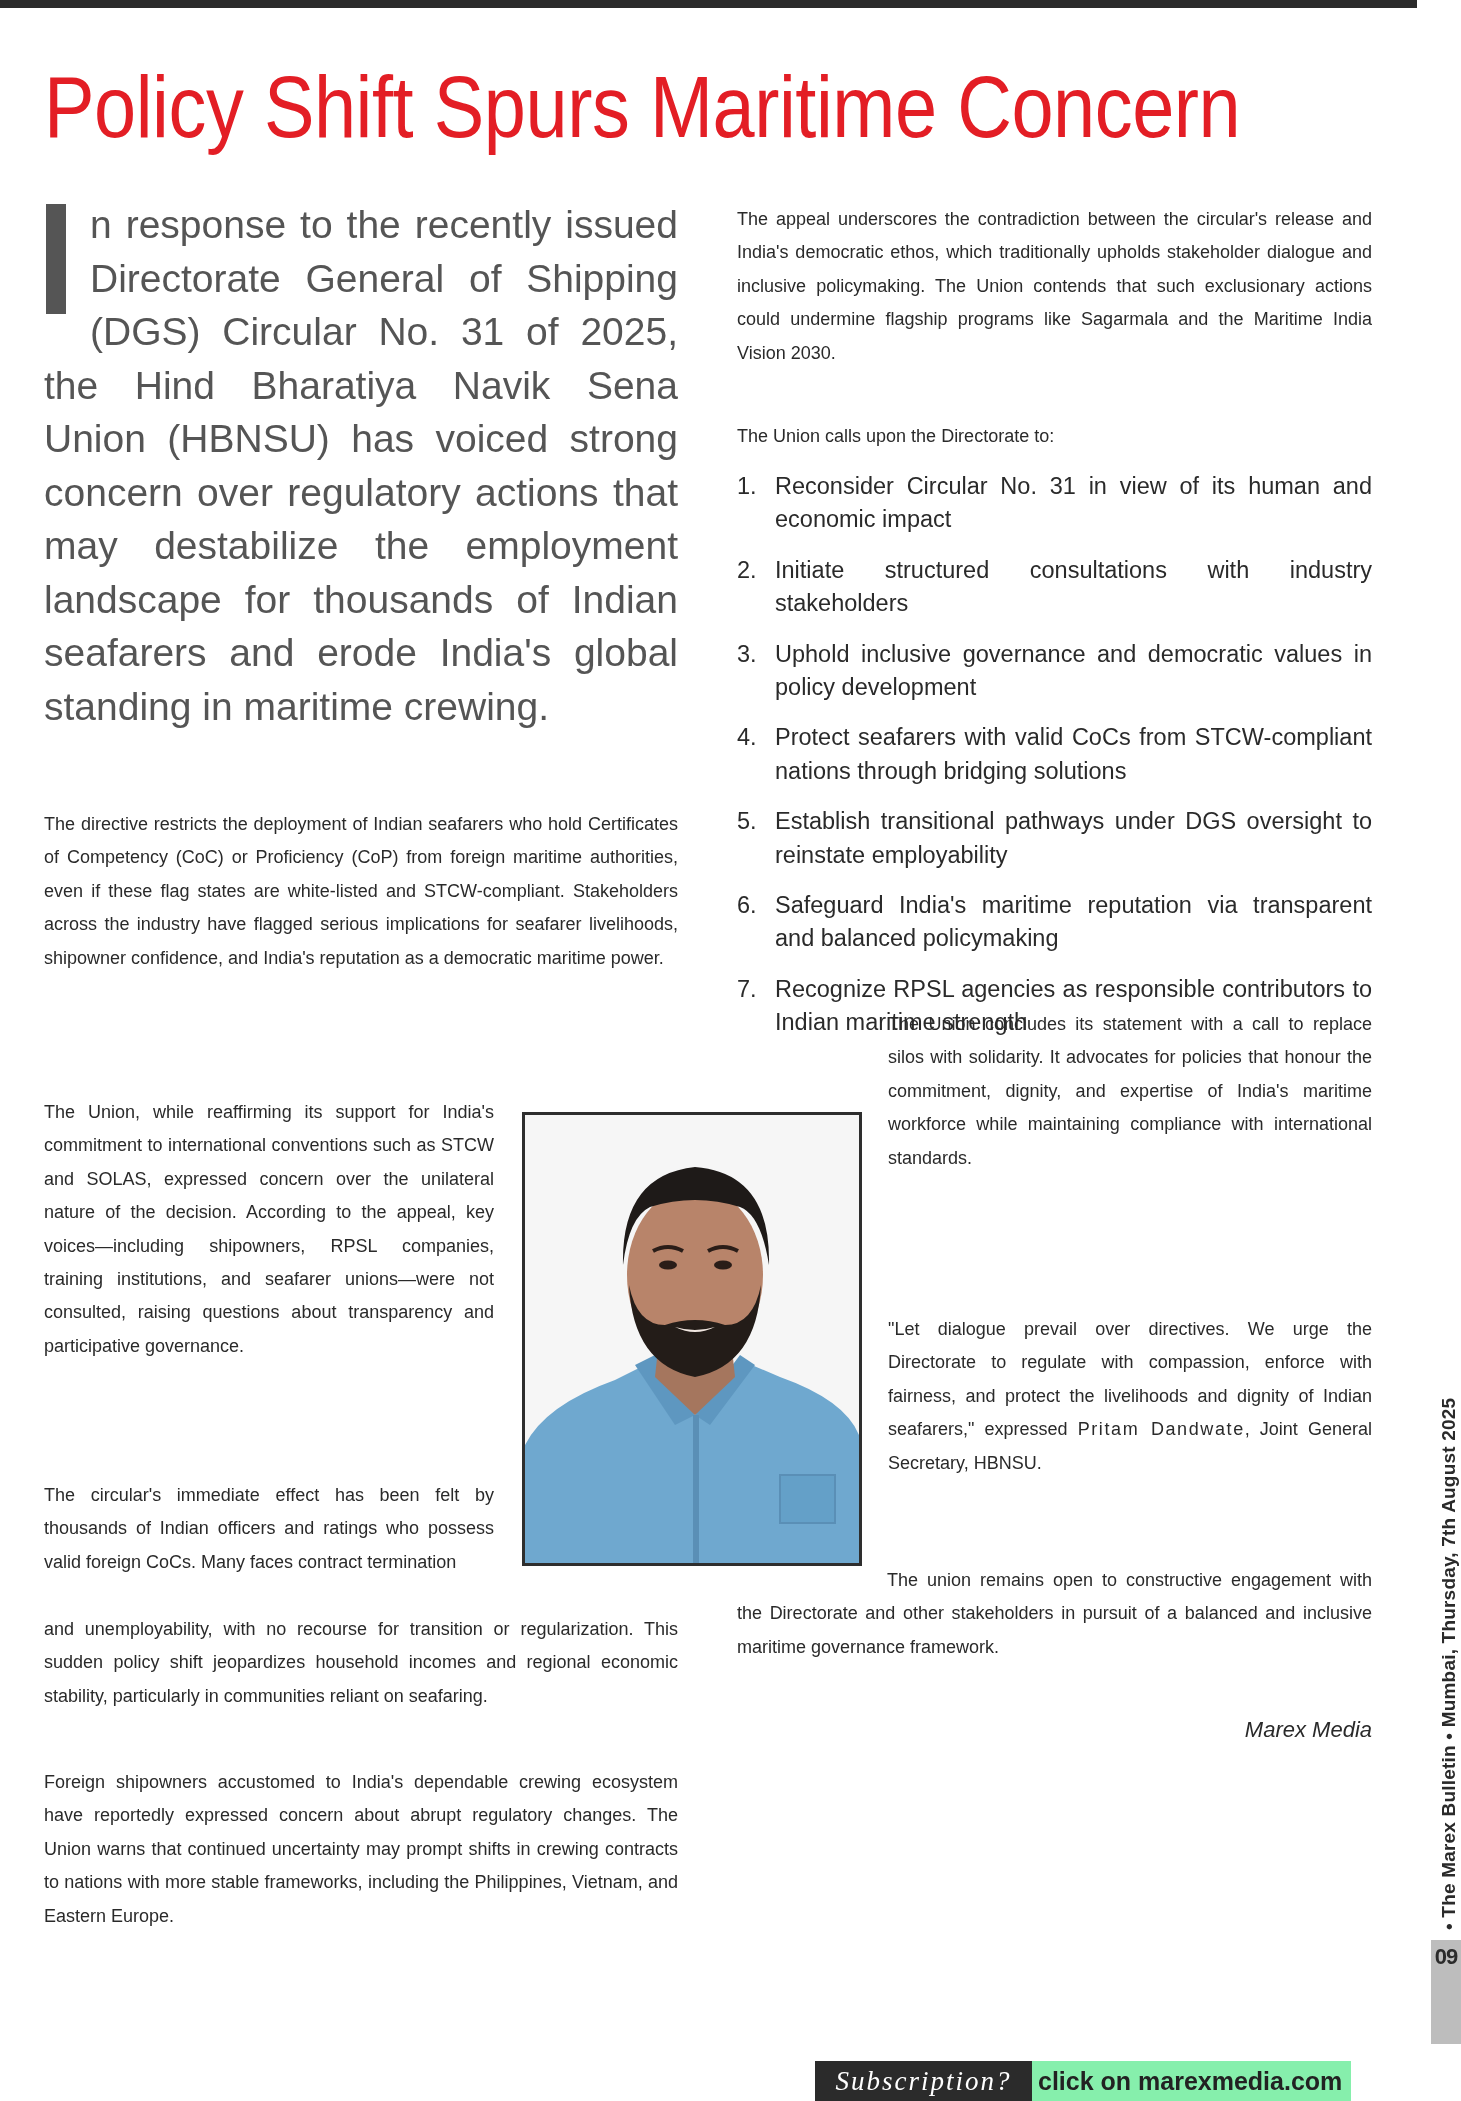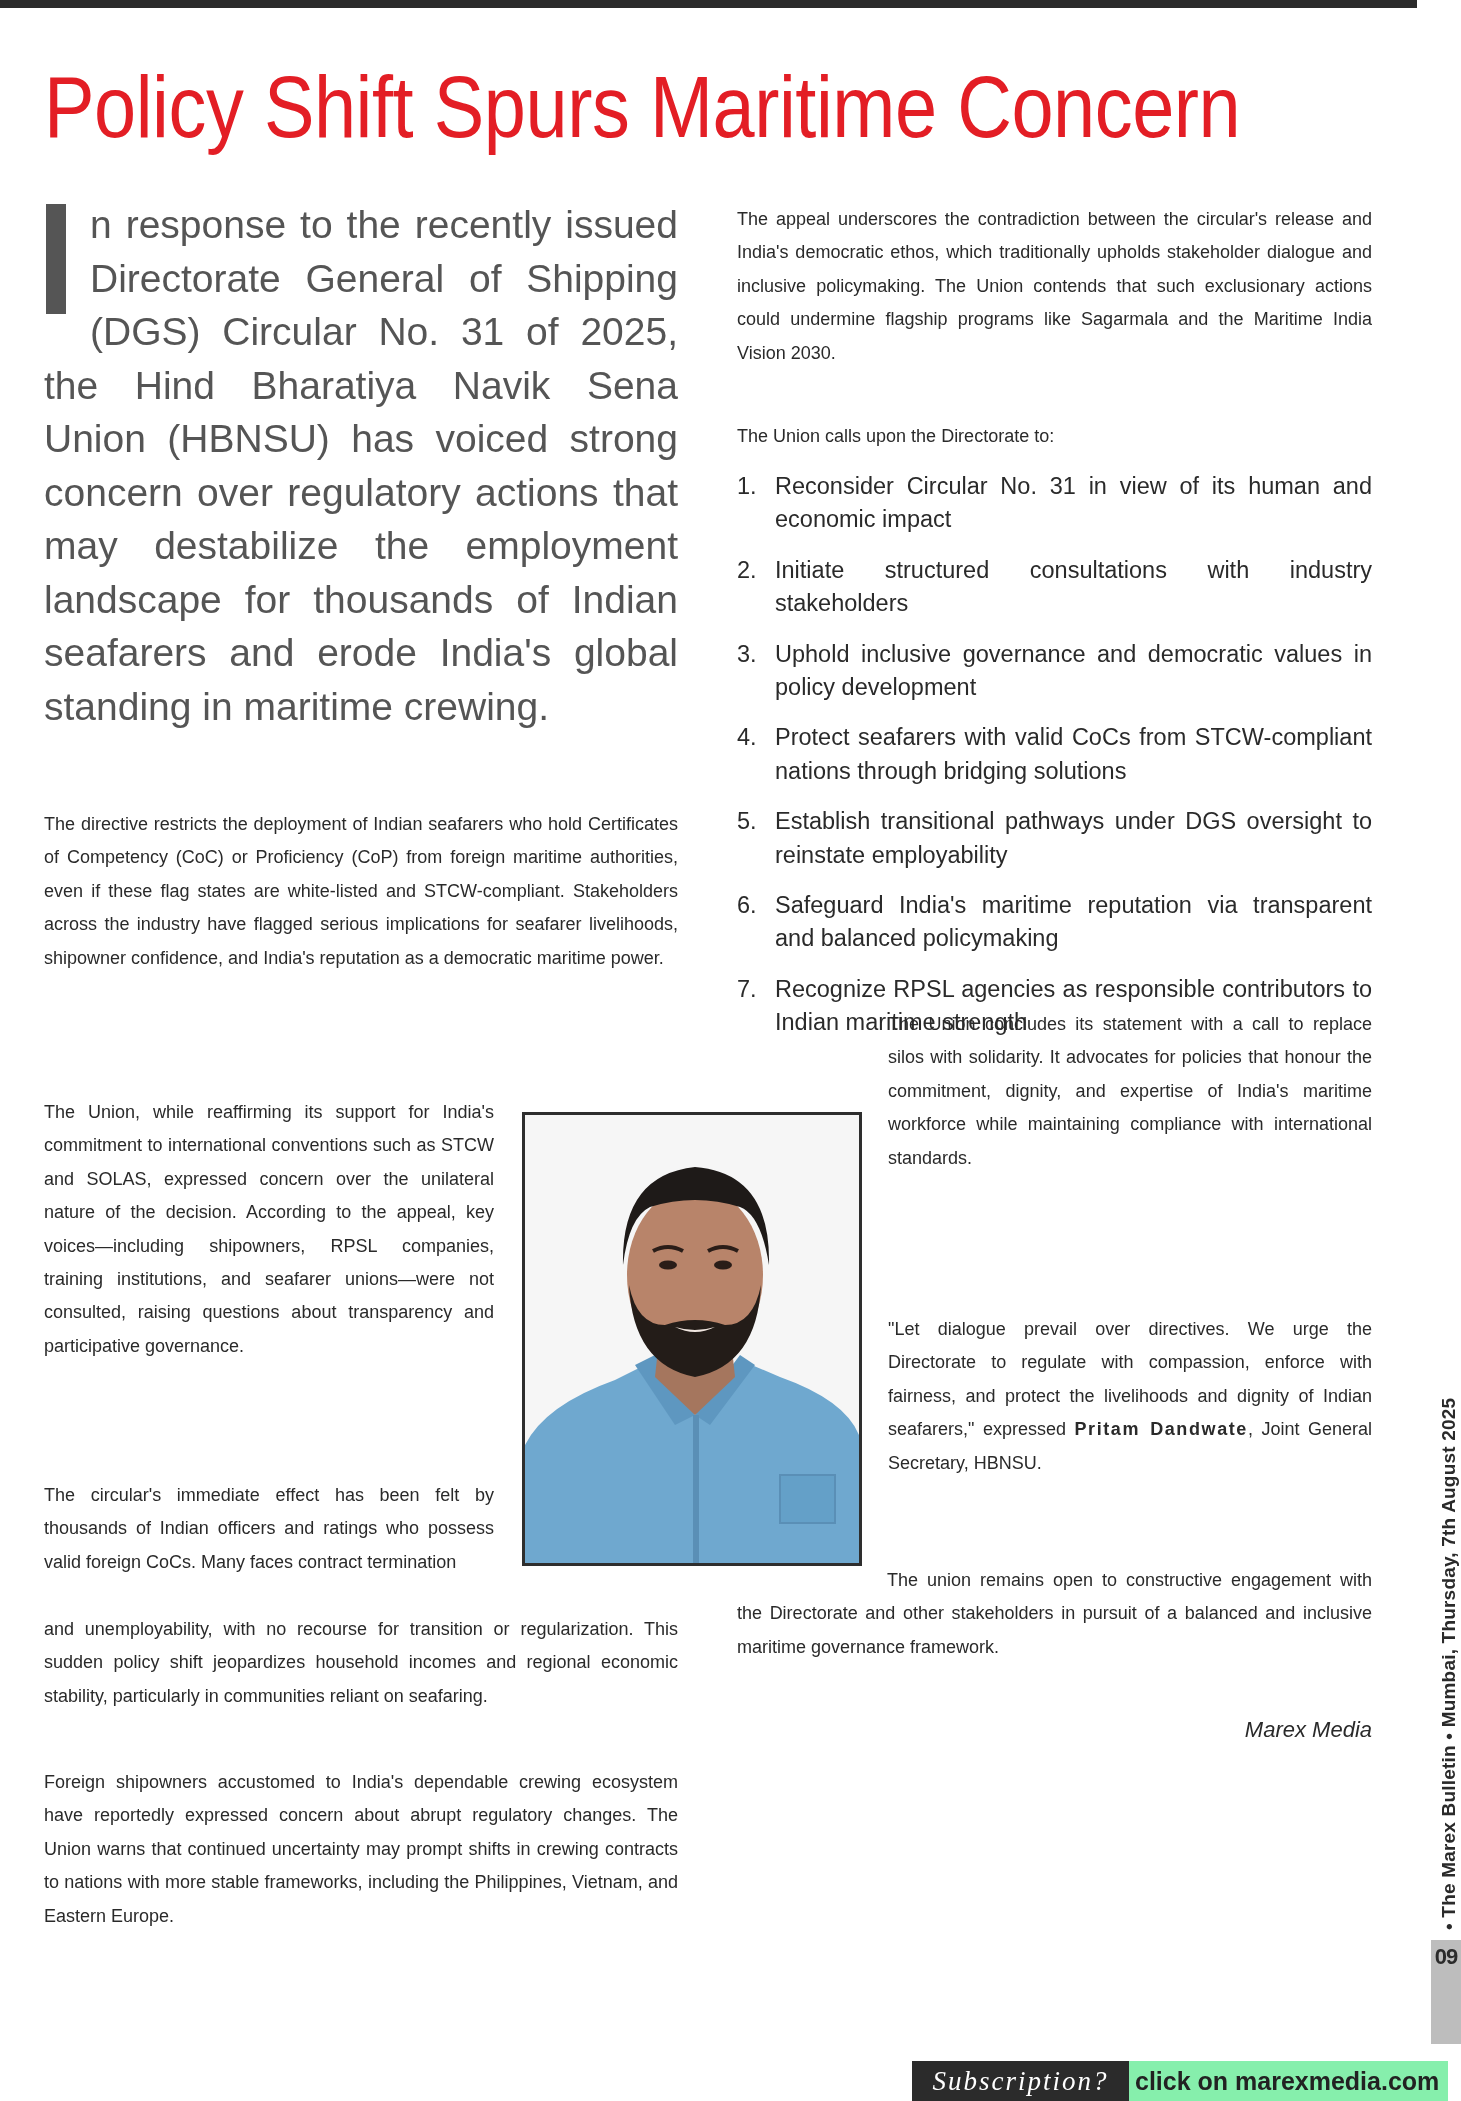--- a/index.html
+++ b/index.html
@@ -20,28 +20,28 @@
                 border:3px solid #2e2e2e; background:#fafafa; overflow:hidden; }
   .photo-wrap svg { display:block; width:100%; height:100%; }
   .left-narrow { position:absolute; left:44px; width:450px; }
   .left-wide { position:absolute; left:44px; width:634px; }
   ol.demands { list-style:none; margin:0; padding:0; }
   ol.demands li { position:relative; padding-left:38px; font-size:23.5px; line-height:33.4px; margin-bottom:17px; text-align:justify; }
   ol.demands li .num { position:absolute; left:0; top:0; }
   .right-narrow { position:absolute; left:888px; width:484px; }
   .right-wide { position:absolute; left:737px; width:635px; }
   .byline { position:absolute; right:89px; top:1717px; font-style:italic; font-size:22px; color:#2a2a2a; }
-  .strong { font-weight:700; letter-spacing:1.6px; }
+  .strong { font-weight:400; letter-spacing:1.6px; }
   .side-text { position:absolute; left:1438px; top:1930px; transform:rotate(-90deg); transform-origin:left top;
                white-space:nowrap; font-family:"Liberation Sans", sans-serif; font-weight:700; font-size:19px;
                color:#2a2a2a; letter-spacing:0.2px; }
   .page-tab { position:absolute; left:1431px; top:1940px; width:30px; height:104px; background:#bdbdbd; }
   .page-num { position:absolute; left:1431px; top:1944px; width:30px; text-align:center; font-weight:700;
               font-size:22px; color:#2b2b2b; letter-spacing:-1px; }
-  .sub-bar { position:absolute; left:912px; top:2061px; width:536px; height:40px; display:flex; }
+  .sub-bar { position:absolute; left:815px; top:2061px; width:536px; height:40px; display:flex; }
   .sub-left { background:#2b2b2b; color:#ffffff; width:217px; height:40px; display:flex; align-items:center; justify-content:center;
               font-family:"Liberation Serif", serif; font-style:italic; font-size:27px; letter-spacing:2px; }
   .sub-right { background:#86efac; flex:1; height:40px; display:flex; align-items:center; padding-left:6px;
                font-weight:700; font-size:25px; color:#222222; }
 </style>
 </head>
 <body>
 
 <div class="top-bar"></div>
 

